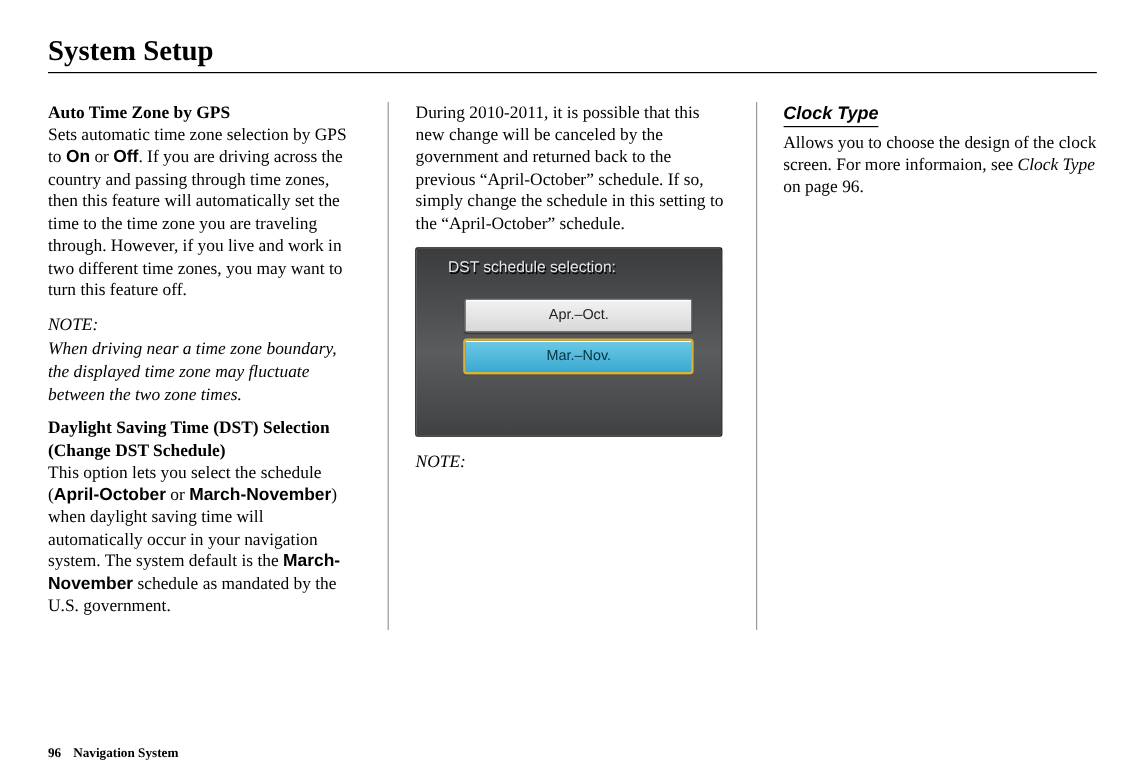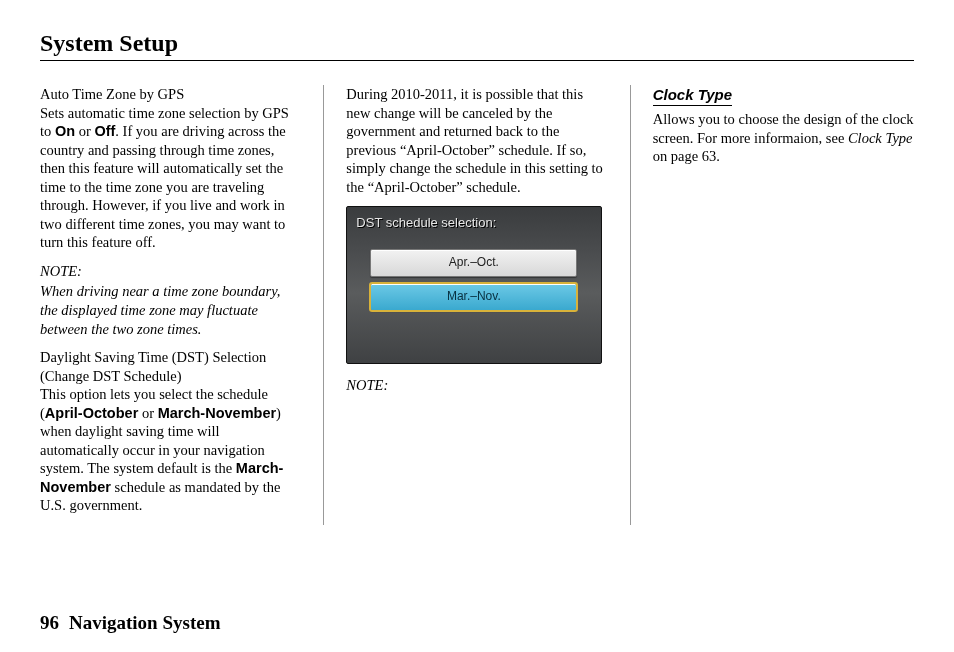--- a/index.html
+++ b/index.html
@@ -25,21 +25,21 @@
   .col {
     flex: 1 1 0;
     font-size: 14.5px;
     line-height: 1.28;
   }
   .col-divider {
     width: 1px;
     background: #999;
   }
   .subhead {
-    font-weight: normal;
+    font-weight: bold;
     font-size: 14.5px;
   }
   .section-head {
     font-weight: bold;
     font-style: italic;
     font-family: Arial, Helvetica, sans-serif;
     font-size: 15px;
     border-bottom: 1px solid #000;
     display: inline-block;
     padding-bottom: 1px;
@@ -51,21 +51,21 @@
   p { margin-bottom: 10px; }
   .tight { margin-bottom: 2px; }
   
   .dst-box {
     width: 256px;
     height: 158px;
     margin: 6px 0 12px 0;
     background: linear-gradient(180deg, #3a3c3e 0%, #4b4d4f 30%, #5a5c5d 55%, #3f4143 100%);
     border: 1px solid #111;
     border-radius: 2px;
-    padding: 6px 8px 12px 7px;
+    padding: 6px 8px 12px 24px;
     display: flex;
     flex-direction: column;
     font-family: Arial, Helvetica, sans-serif;
   }
   .dst-title {
     color: #e6e6e6;
     font-size: 13px;
     text-shadow: 1px 1px 0 #000;
     margin: 2px 0 14px 2px;
   }
@@ -85,21 +85,21 @@
   .dst-option.selected {
     background: linear-gradient(180deg, #6cc9e6 0%, #3aa9cf 100%);
     outline: 2px solid #d8b23a;
     outline-offset: -1px;
     color: #083040;
   }
   .footer {
     position: absolute;
     left: 40px;
     bottom: 18px;
-    font-size: 19px;
+    font-size: 11px;
   }
   .footer .pg { font-weight: bold; margin-right: 10px; }
   .footer .lbl { font-weight: bold; }
 </style>
 </head>
 <body>
 
 <h1 class="page-title">System Setup</h1>
 
 <div class="columns">
@@ -131,21 +131,21 @@
 
     <p class="tight note-label">NOTE:</p>
   </div>
 
   <div class="col-divider"></div>
 
   <div class="col">
     <div>
       <span class="section-head">Clock Type</span>
       <p style="margin-top:2px">
-        <span>Allows you to choose the design of the clock screen. For more informaion, see </span><i>Clock Type</i><span> on page 63.</span>
+        <span>Allows you to choose the design of the clock screen. For more informaion, see </span><i>Clock Type</i><span> on page 96.</span>
       </p>
     </div>
   </div>
 
 </div>
 
 <div class="footer">
   <span class="pg">96</span><span class="lbl">Navigation System</span>
 </div>
 

